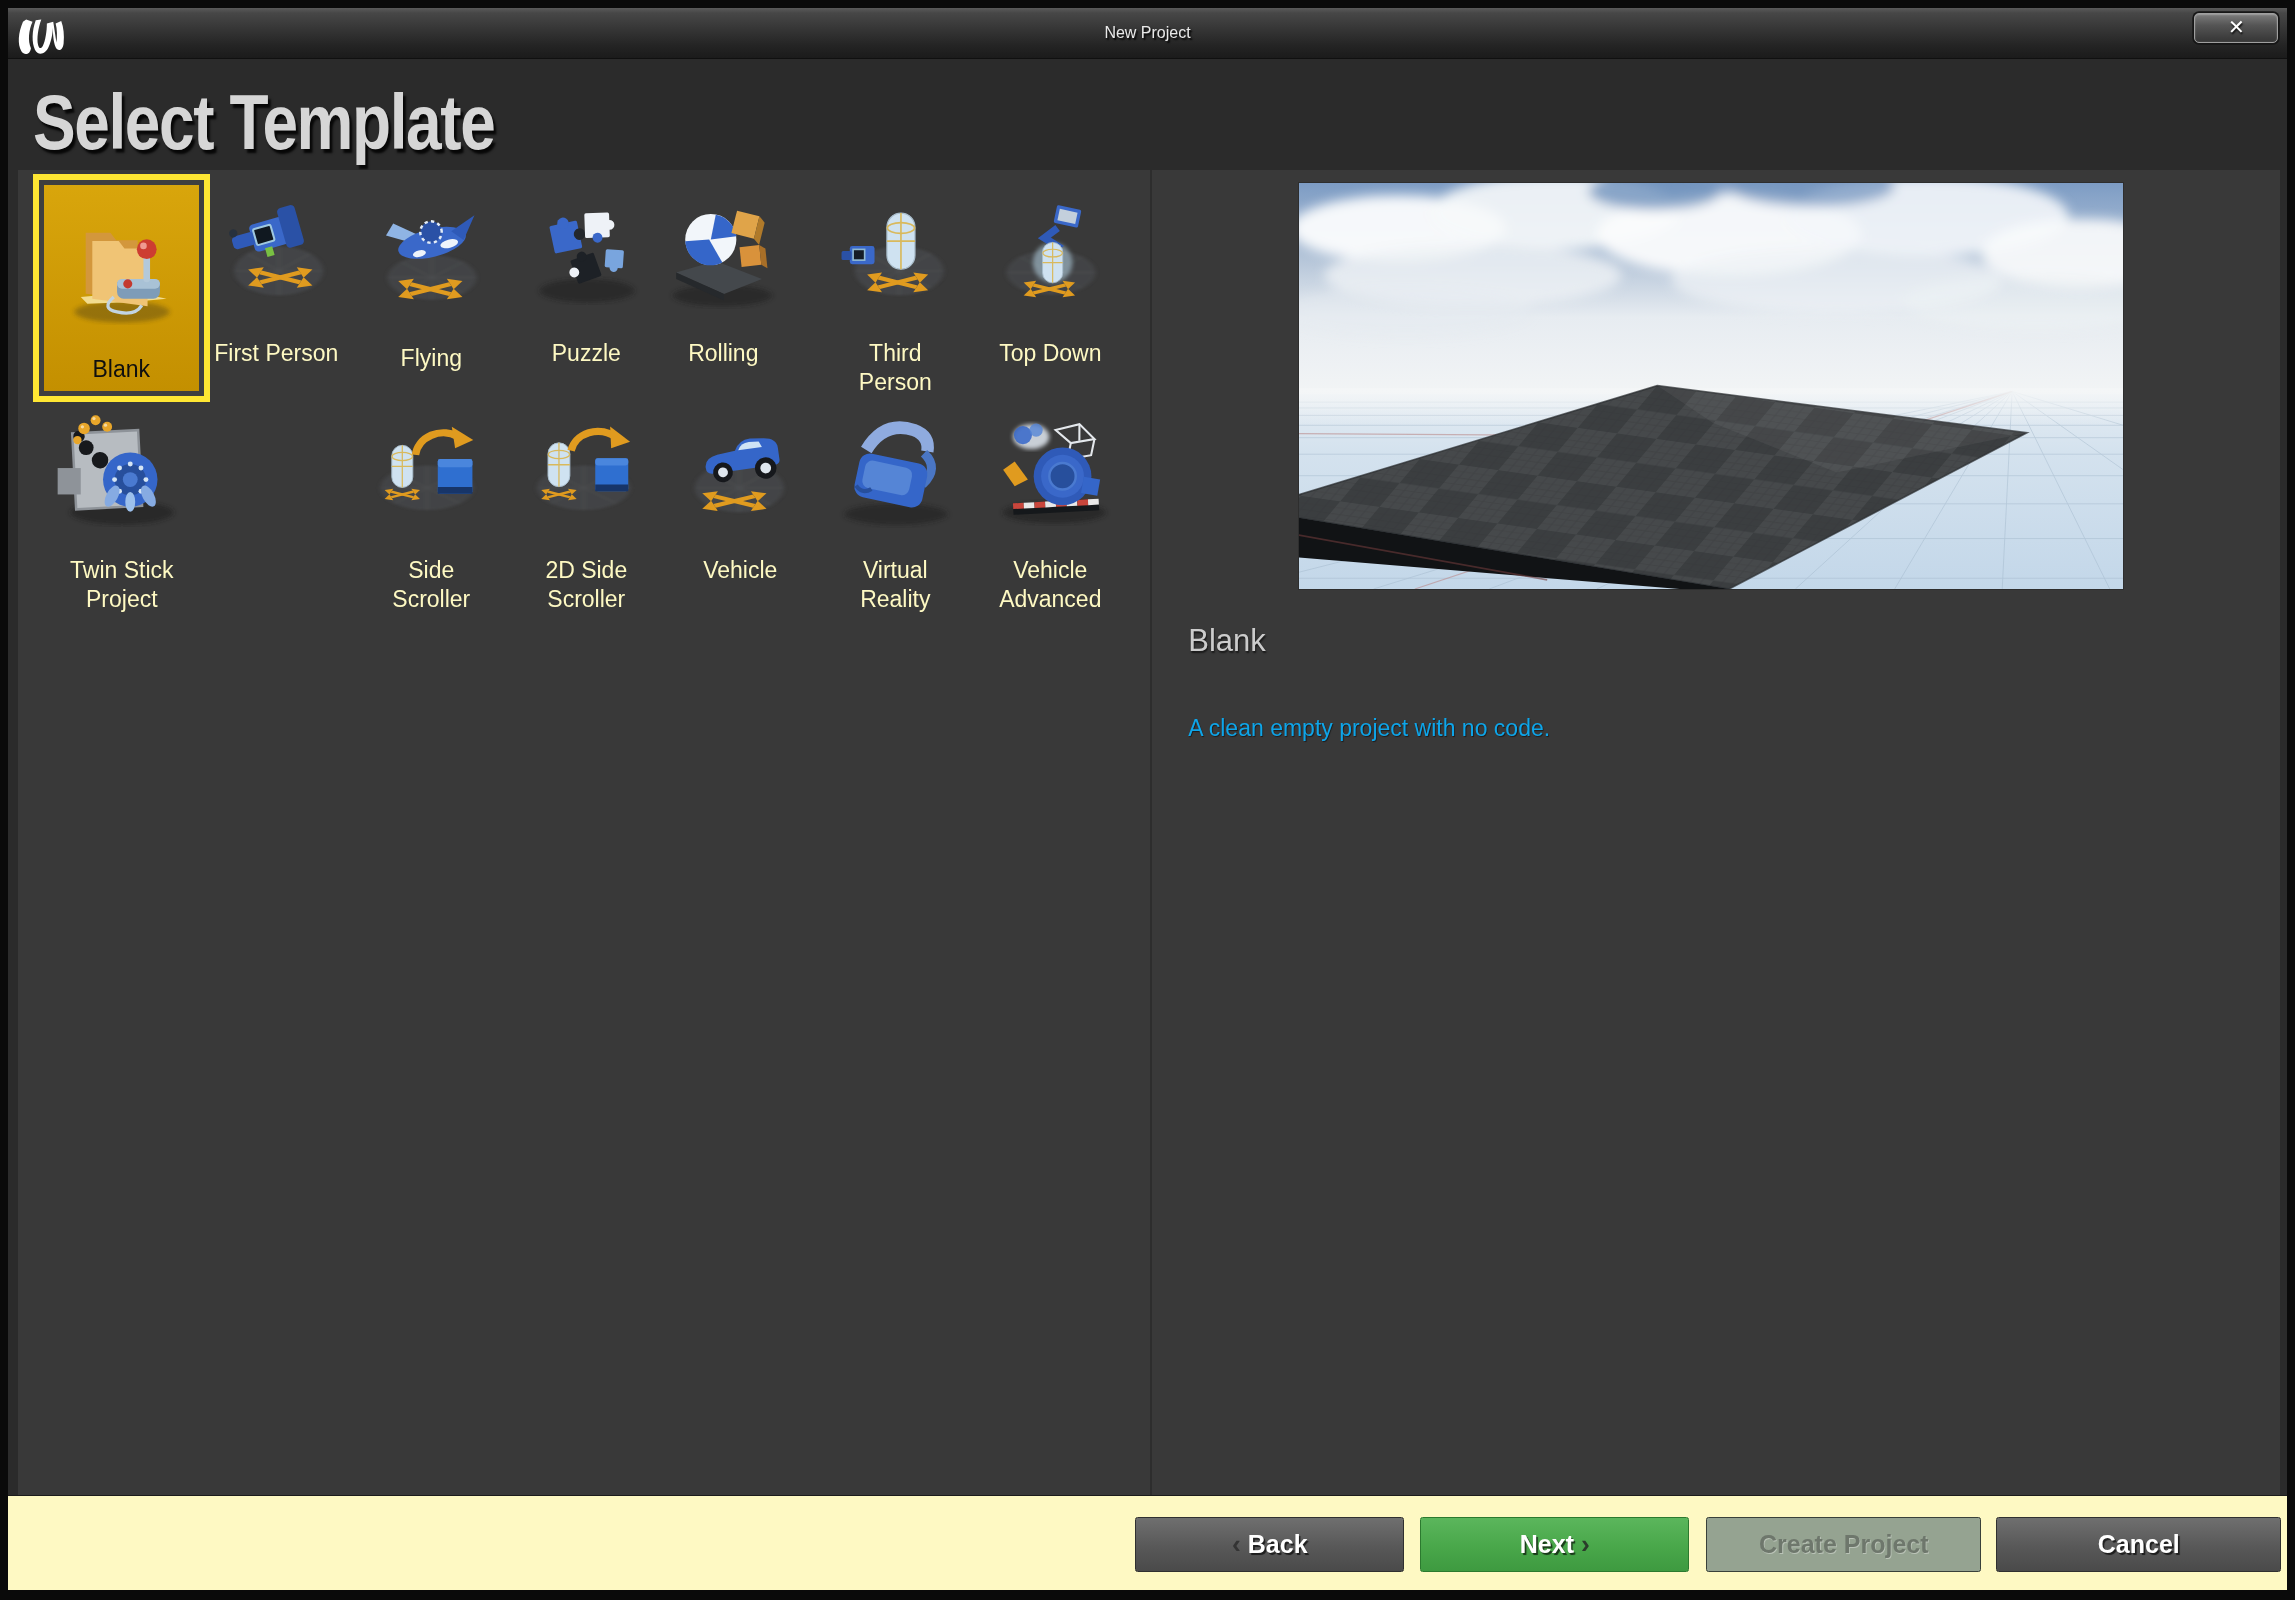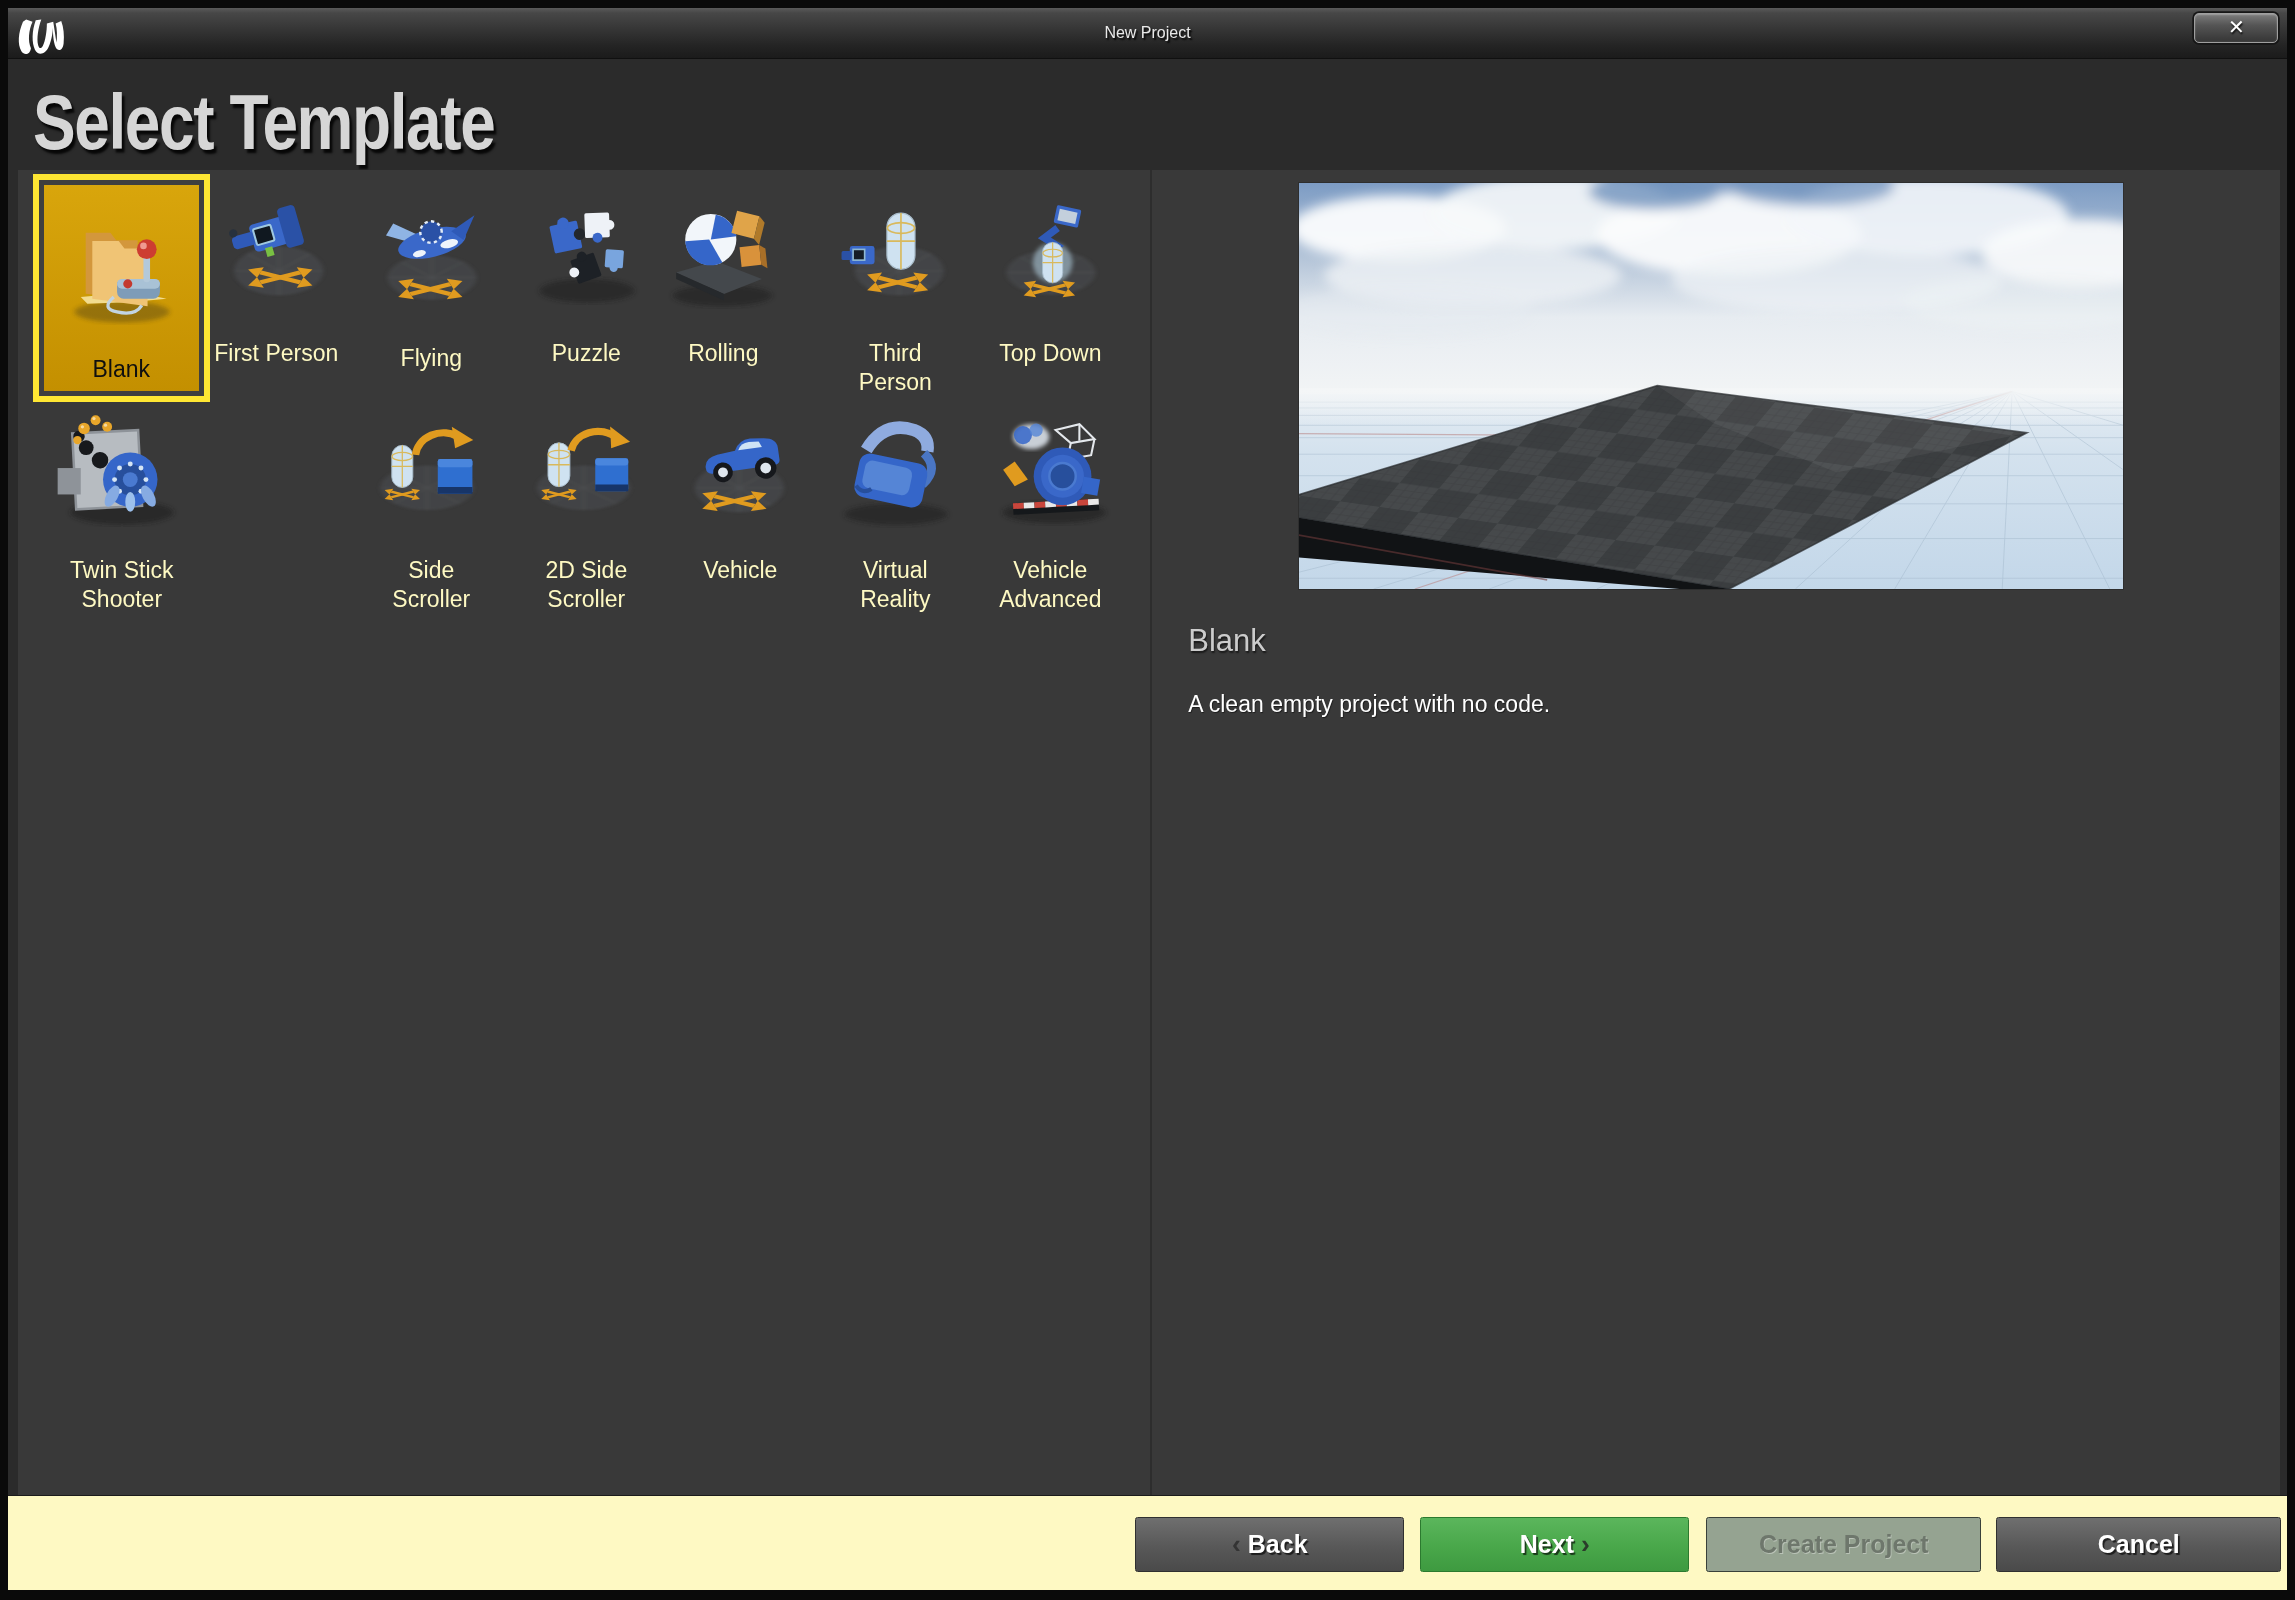--- a/index.html
+++ b/index.html
@@ -38,21 +38,21 @@
   .tile.selected{width:177px;height:228px;z-index:3;
     background:linear-gradient(#d9a60c,#c38f00);
     border:6.6px solid #ffe733;box-shadow:inset 0 0 0 5px #3f3f3f;}
   .tile.selected .tile-icon{top:23px;}
   .tile.selected .tile-label{top:175px;color:#0f0f0f;}
 
   
   .preview{position:absolute;left:1281px;top:13.2px;width:824px;height:406px;outline:0.8px solid #2e2e2e;}
   .details-title{position:absolute;left:1170px;top:453px;font-size:31px;color:#cccccc;
     text-shadow:0.8px 1.7px 1.7px rgba(0,0,0,.6);}
-  .details-desc{position:absolute;left:1170px;top:521px;font-size:23px;color:#ffffff;
+  .details-desc{position:absolute;left:1170px;top:545px;font-size:23px;color:#0ea5e9;
     text-shadow:0.8px 0.8px 0.8px rgba(0,0,0,.5);}
 
   
   .footer{position:absolute;left:0;right:0;top:1487px;bottom:0;background:#fef9c3;border-top:0.8px solid #1c1c1c;}
   .btn{position:absolute;top:20.7px;height:55px;border-radius:2.5px;text-align:center;line-height:53px;
     font-size:25px;font-weight:bold;color:#fff;cursor:pointer;
     text-shadow:1.7px 1.7px 0.8px rgba(0,0,0,.65);}
   .btn-default{background:linear-gradient(#6f6f6f,#585858 55%,#4a4a4a);border:0.8px solid #303030;}
   .btn-primary{background:linear-gradient(#5bb65c,#49a74a 55%,#3e9a40);border:0.8px solid #2c7a2f;}
   .btn-disabled{background:#95a391;border:0.8px solid #39413a;color:#6e776c;cursor:default;
@@ -286,21 +286,21 @@
               <circle cx="48" cy="16" r="6"></circle>
               <circle cx="62" cy="24" r="6"></circle>
               <circle cx="26" cy="40" r="5"></circle>
             </g>
           <g fill="#f6d9a0">
               <circle cx="32" cy="24" r="2"></circle>
               <circle cx="46" cy="14" r="2"></circle>
               <circle cx="60" cy="22" r="2"></circle>
             </g>
         </svg>
-        <div class="tile-label">Twin Stick Shooter</div>
+        <div class="tile-label">Twin Stick Project</div>
       </div>
 
 
       <div class="tile" style="left:336px;top:222px;">
         <svg class="tile-icon" viewBox="0 0 160 160">
           <use href="#disc" transform="translate(74,98) scale(1.05,.5)" opacity=".6" filter="url(#soft)"></use>
           <use href="#capsule" transform="translate(44,72) scale(.75)"></use>
           <use href="#arrowsCross" transform="translate(44,106) scale(.55,.35)"></use>
           <use href="#curveArrow" transform="translate(90,44)"></use>
           <g transform="translate(108,84)">

